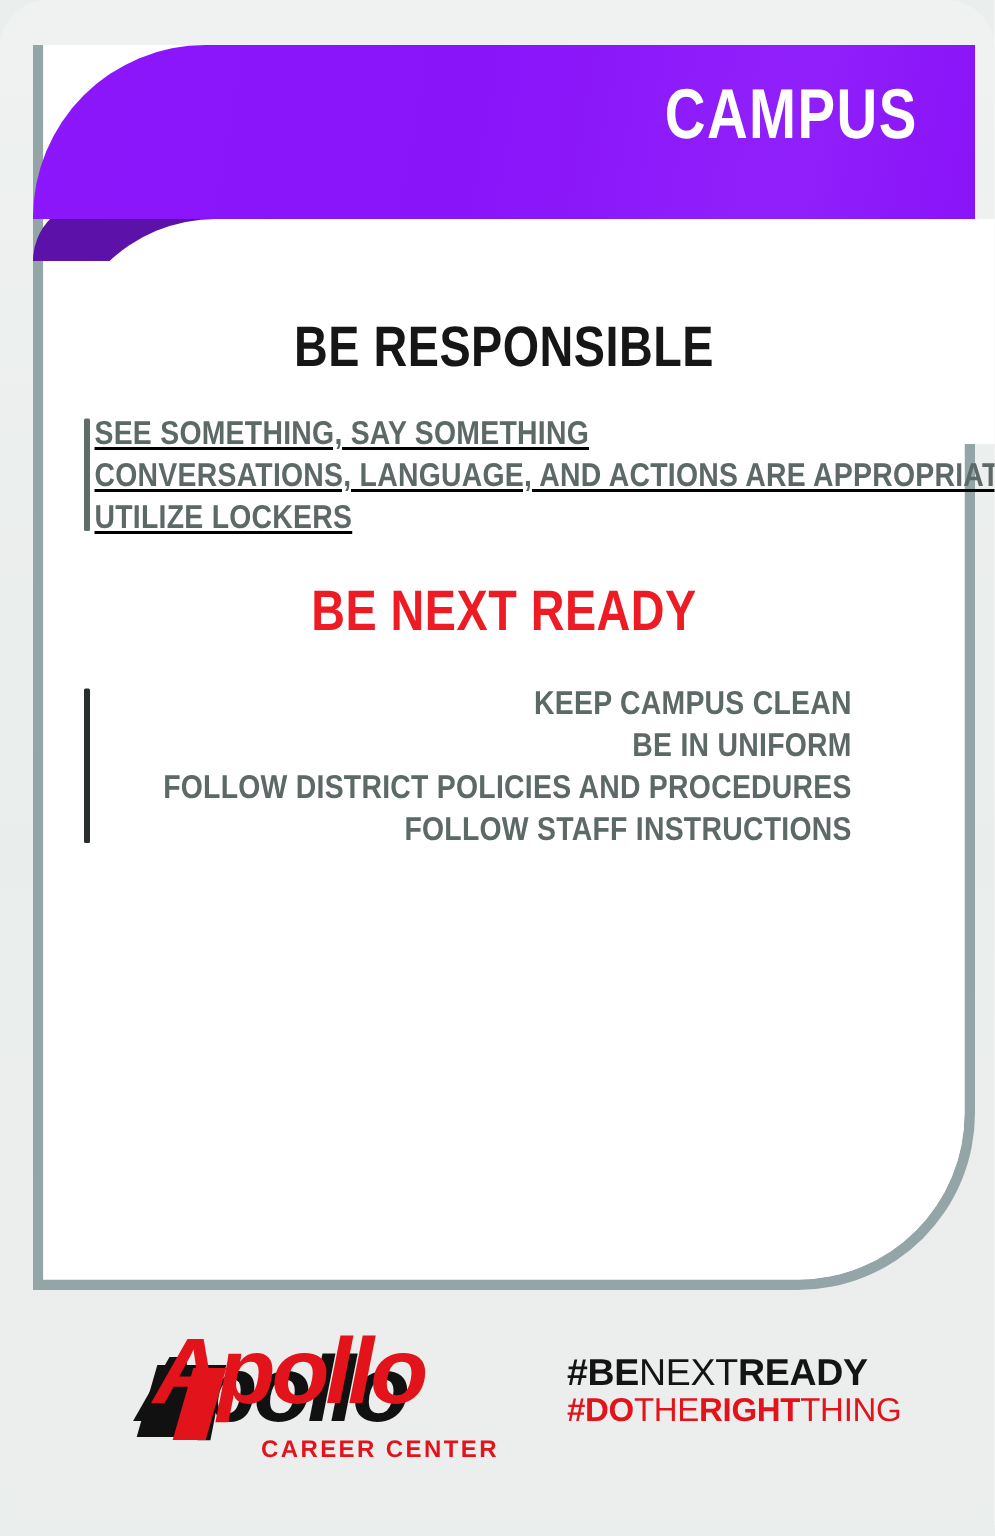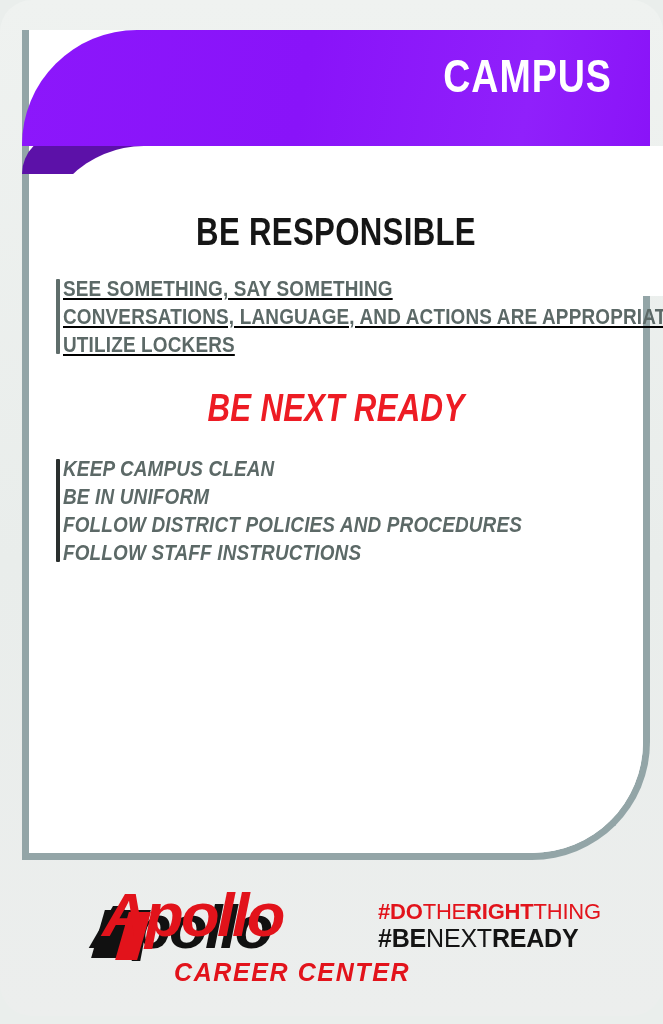--- a/index.html
+++ b/index.html
@@ -151,22 +151,22 @@
     white-space: nowrap;
   }
 
   
   #sec-respectful  { padding-top: 16px; }
   #sec-respectful  .bullets { margin-top: 22px; margin-left: 19px; }
 
   #sec-responsible { padding-top: 30px; }
   #sec-responsible .bullets { margin-top: 23px; margin-left: 19px; text-decoration: underline; }
 
-  #sec-nextready   { padding-top: 29px; font-style: italic; }
-  #sec-nextready   .bullets { margin-top: 26px; margin-left: 19px; }
+  #sec-nextready   { padding-top: 29px; }
+  #sec-nextready   .bullets { margin-top: 26px; margin-left: 19px; text-align: right; }
 
   
   #footer {
     position: absolute;
     left: 0;
     top: 872px;
     width: 663px;
     height: 130px;
   }
 
@@ -216,23 +216,22 @@
     top: 40px;
     width: 22px;
     height: 48px;
     background: #e2131b;
     transform: skewX(-16deg);
   }
   #logo-sub {
     position: absolute;
     left: 78px;
     top: 86px;
-    font-size: 25px;
-    font-weight: bold;
-    font-style: italic;
+    font-size: 16px;
+    font-weight: bold;
     color: #e2131b;
     letter-spacing: 1.6px;
     white-space: nowrap;
   }
 
   
   #hashtags {
     position: absolute;
     left: 378px;
     top: 28px;
@@ -301,23 +300,23 @@
 
     <div id="logo">
       <div class="logo-word" id="logo-word-shadow">Apollo</div>
       <div id="logo-slash-black"></div>
       <div id="logo-slash-red"></div>
       <div class="logo-word" id="logo-word-main">Apollo</div>
       <div id="logo-sub">CAREER CENTER</div>
     </div>
 
     <div id="hashtags">
+      <div class="hash-line" id="hash-line-2">
+        <span class="hb">#BE</span><span class="hl">NEXT</span><span class="hb">READY</span>
+      </div>
       <div class="hash-line" id="hash-line-1">
         <span class="hb">#DO</span><span class="hl">THE</span><span class="hb">RIGHT</span><span class="hl">THING</span>
       </div>
-      <div class="hash-line" id="hash-line-2">
-        <span class="hb">#BE</span><span class="hl">NEXT</span><span class="hb">READY</span>
-      </div>
     </div>
 
   </div>
 
 </div>
 
 </body></html>

